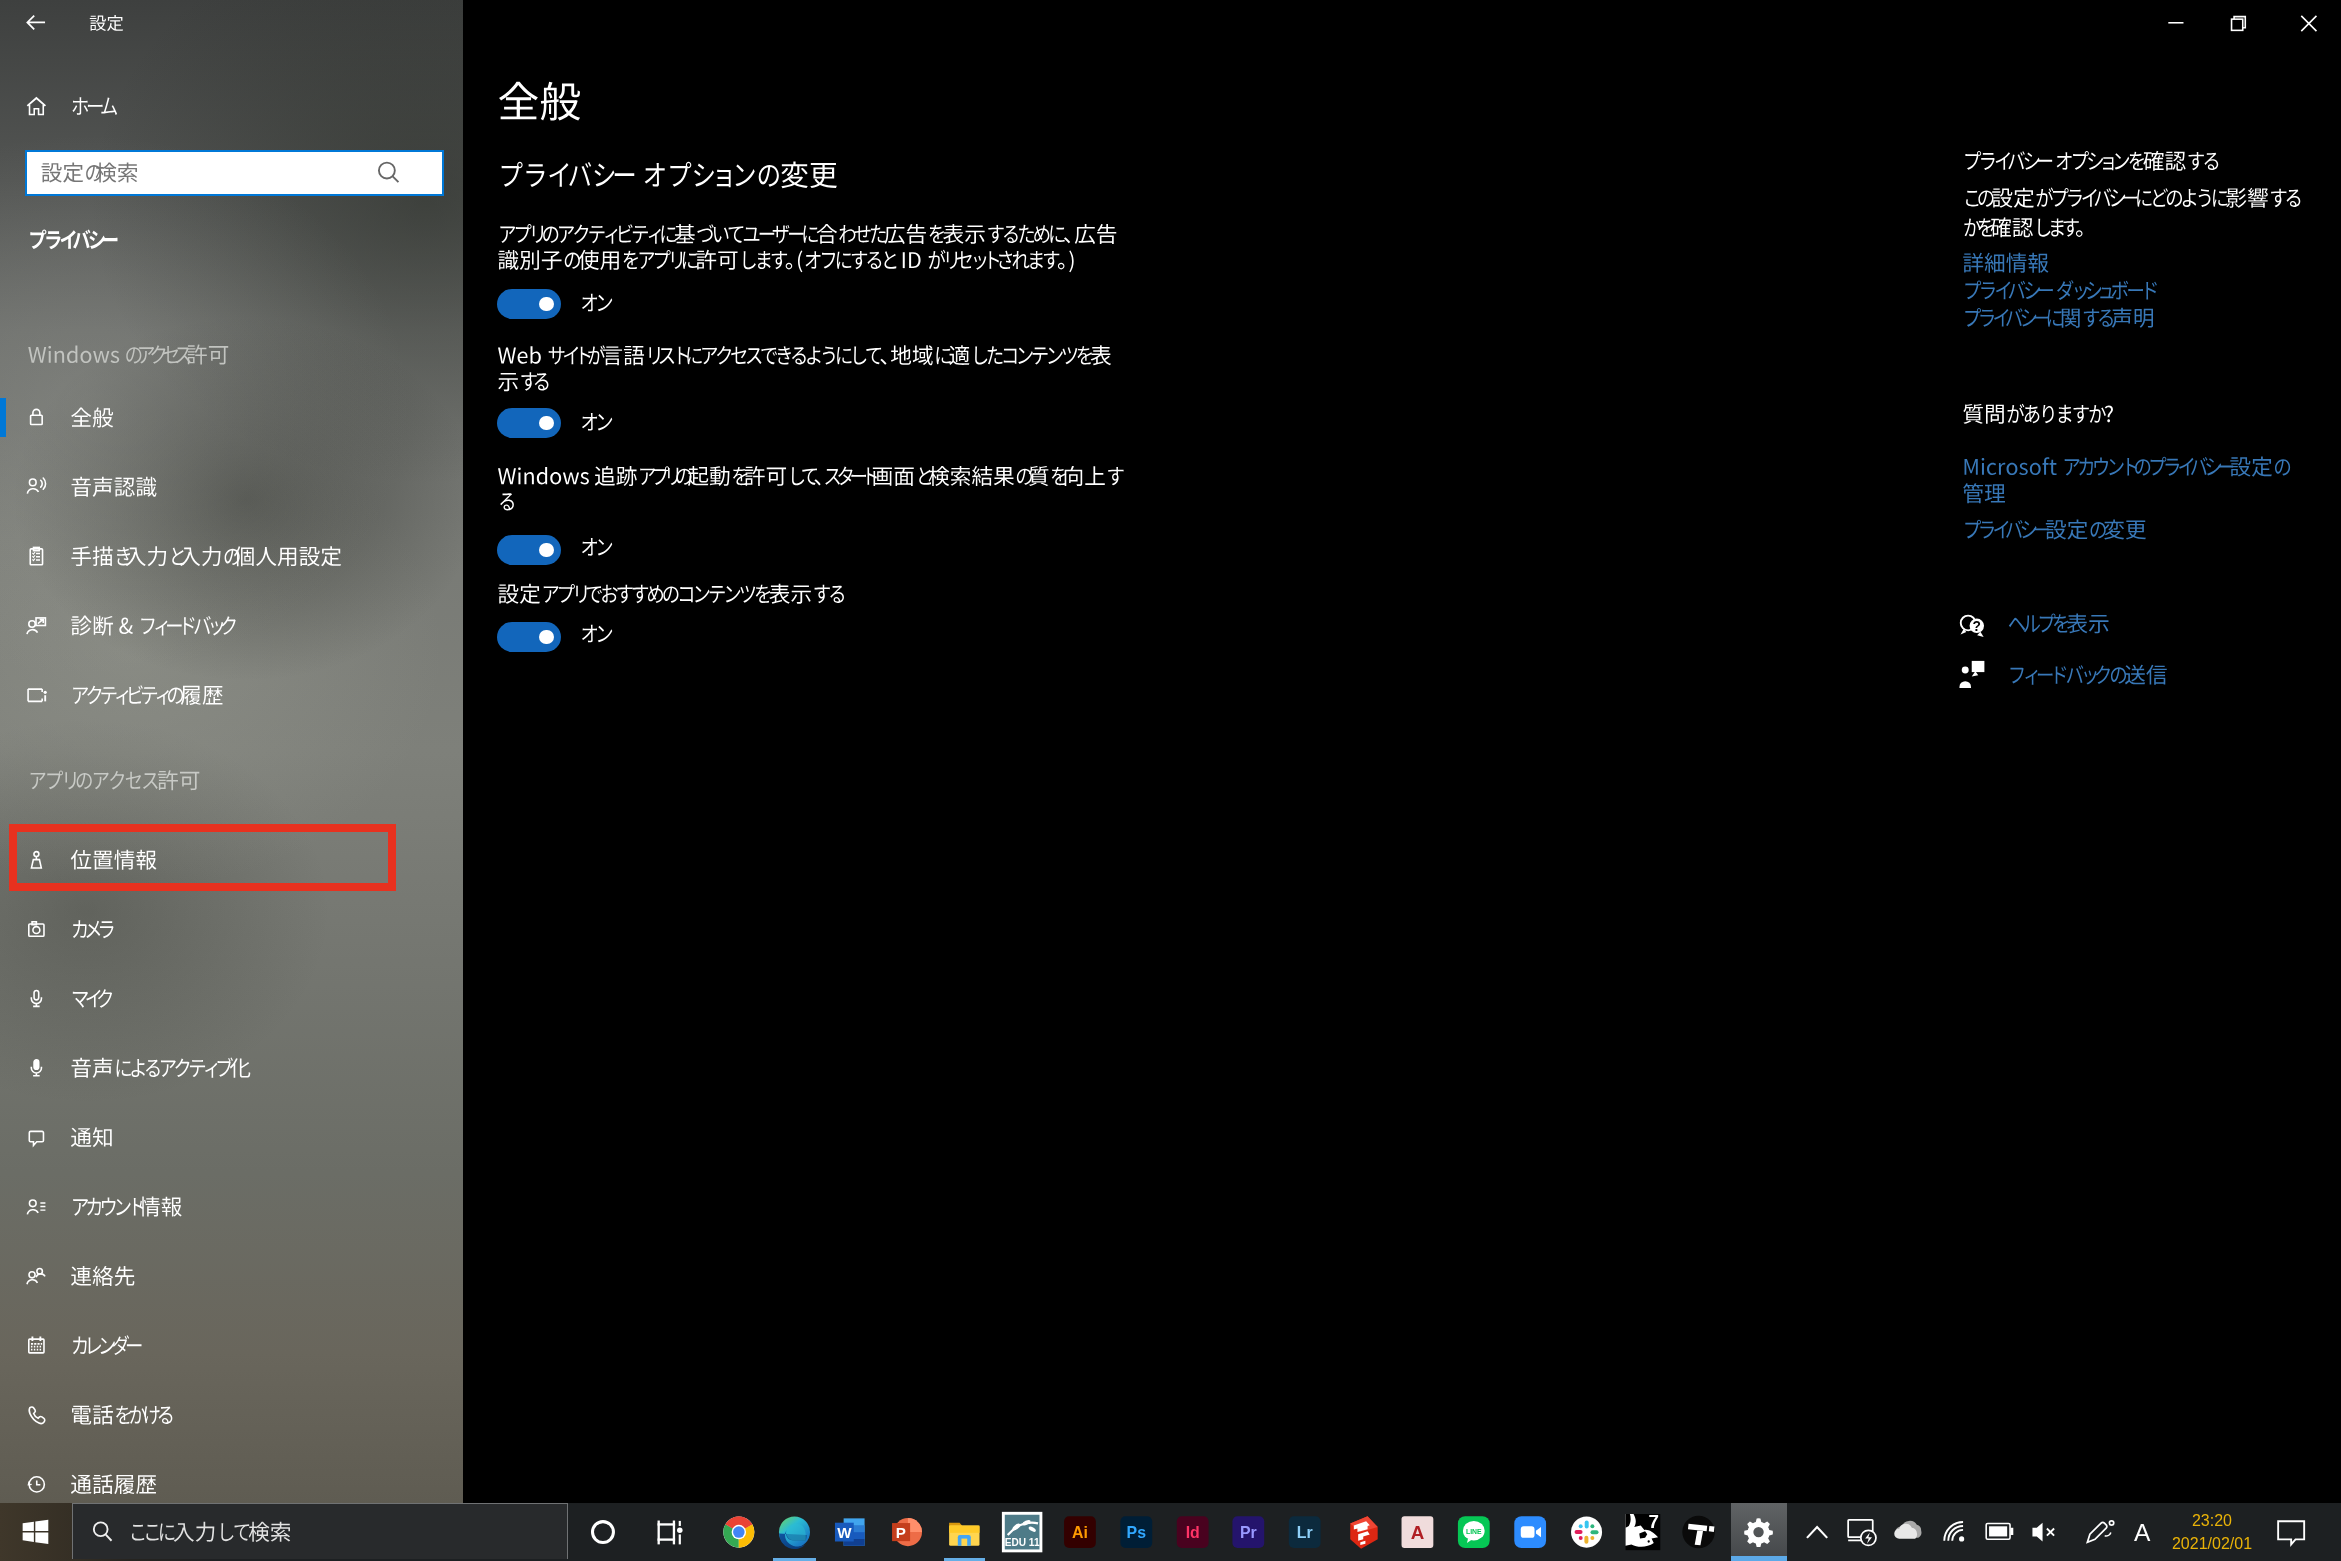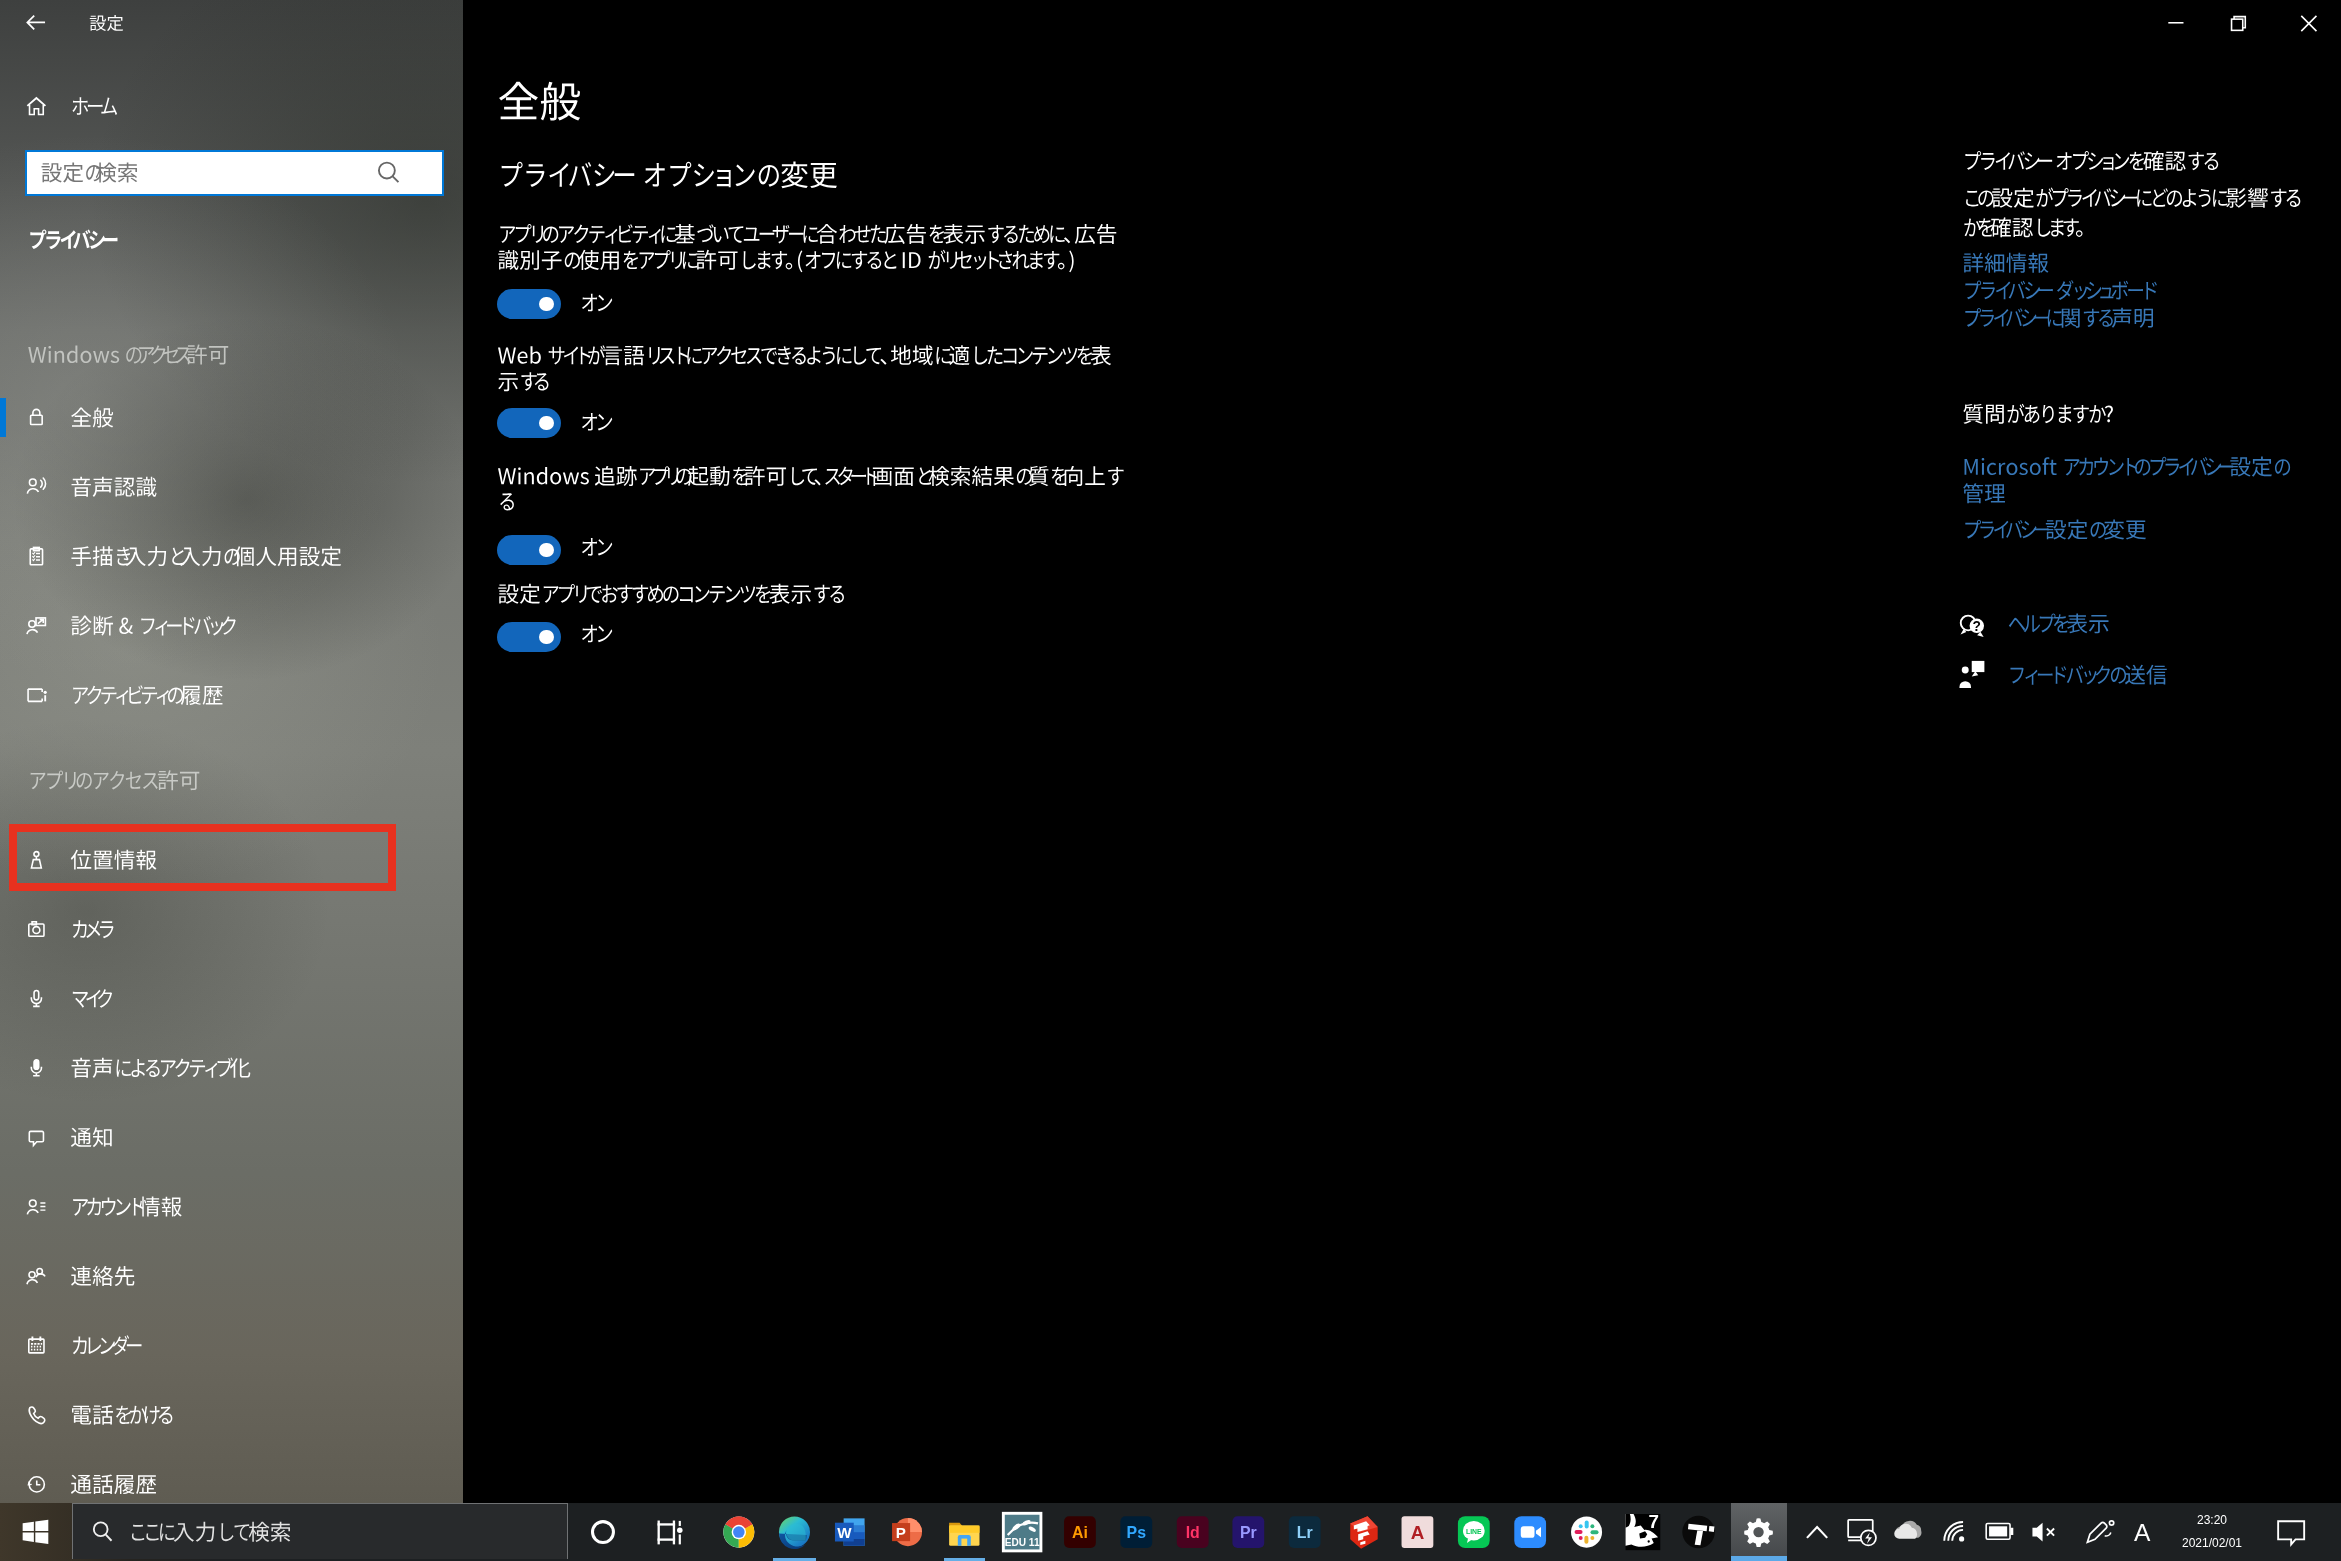--- a/index.html
+++ b/index.html
@@ -14,21 +14,21 @@
 #selbar{position:absolute;left:0;top:398px;width:5.8px;height:39px;background:#0078d7}
 #searchbox{position:absolute;left:24.6px;top:150px;width:419px;height:46px;background:#fff;border:2.2px solid #0078d7}
 #redbox{position:absolute;left:9.4px;top:824px;width:387px;height:67px;border:8px solid #e8311f}
 .toggle{position:absolute;left:497px;width:64px;height:30px;border-radius:15px;background:#1266bb}
 .knob{position:absolute;right:7.2px;top:7.6px;width:14.5px;height:14.5px;border-radius:50%;background:#fff}
 #taskbar{position:absolute;left:0;top:1503px;width:2342px;height:58px;background:linear-gradient(90deg,#3f372a 0px,#352f25 72px,#262420 130px,#1e2022 217px,#1d2022 304px,#1d2022 100%)}
 #tsearch{position:absolute;left:72px;top:1503px;width:496px;height:56px;background:#282a2c;border:1.4px solid #707274;border-bottom:none}
 #gearbtn{position:absolute;left:1731px;top:1503px;width:56px;height:58px;background:linear-gradient(180deg,#606365,#434649)}
 .runline{position:absolute;top:1558px;height:3.6px;background:#65aee6}
 #gearline{position:absolute;left:1731px;top:1556px;width:56px;height:5px;background:#5ca9e8}
-#clock{position:absolute;left:2165px;top:1509px;width:94px;color:#ffffff;font-size:12px;text-align:center;line-height:23px}
+#clock{position:absolute;left:2165px;top:1509px;width:94px;color:#eab308;font-size:16px;text-align:center;line-height:23px}
 svg.overlay{position:absolute;left:0;top:0;width:2342px;height:1561px;pointer-events:none}
 </style></head><body>
 <div id="root">
   <div id="sidebar"></div>
   <div id="selbar"></div>
   <div id="searchbox"></div>
   <div id="redbox"></div>
   <div class="toggle" style="top:289px">
       <div class="knob"></div>
     </div>

